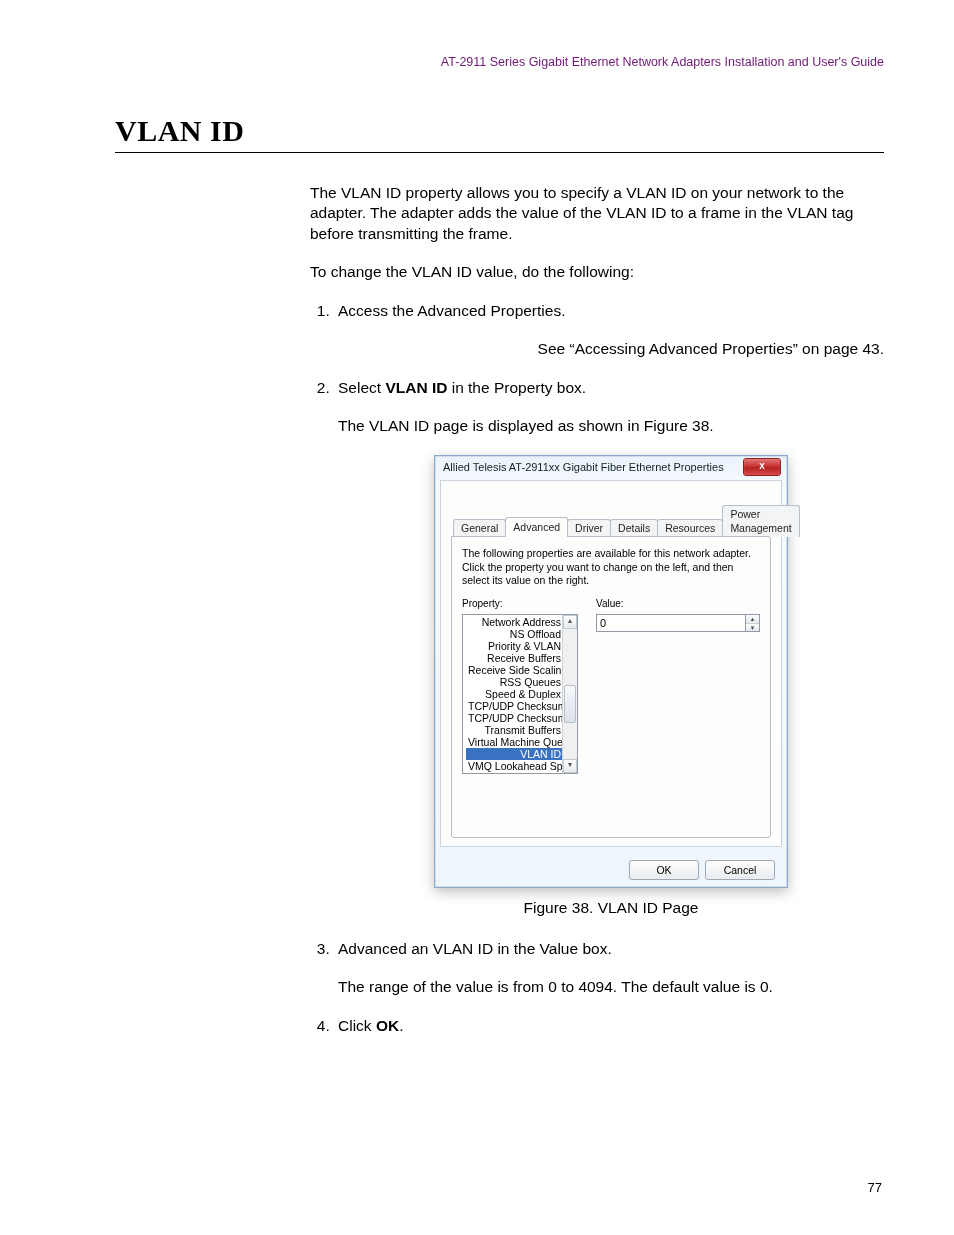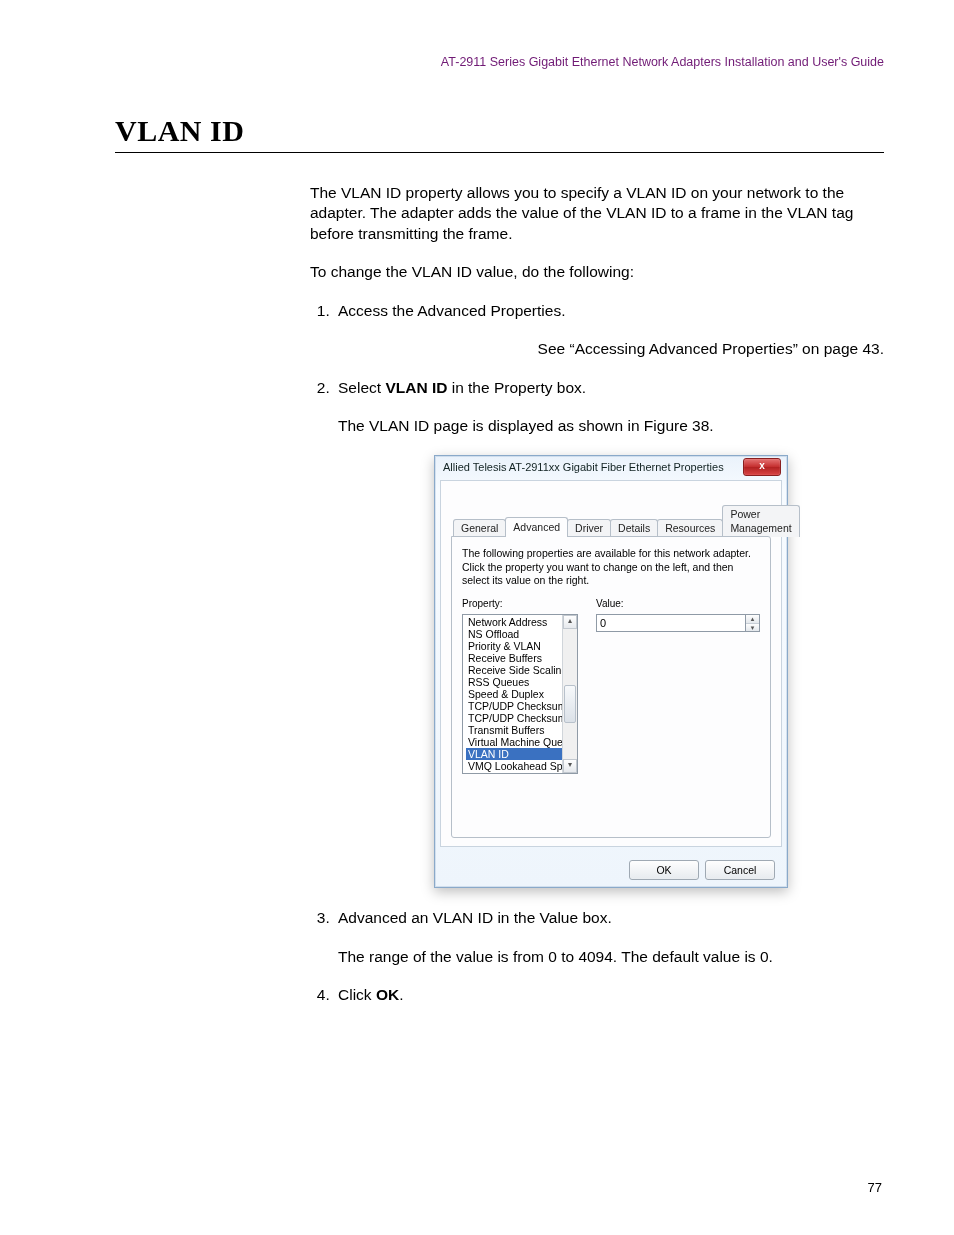--- a/index.html
+++ b/index.html
@@ -207,20 +207,21 @@
   }
   .listbox .inner ul {
     list-style: none;
     margin: 0;
     padding: 1px 0 0 3px;
   }
   .listbox .inner li {
     line-height: 12px;
     white-space: nowrap;
     padding: 0 2px;
+    text-align: right;
   }
   .listbox .inner li.selected {
     background: #3a71c1;
     color: #fff;
   }
   .valuebox {
     display: flex;
   }
   .valuebox input {
     flex: 1;
@@ -347,20 +348,21 @@
                     </div>
                   </div>
                 </div>
               </div>
             </div>
             <div class="dlg-buttons">
               <button>OK</button>
               <button>Cancel</button>
             </div>
           </div>
+          <div class="figure-caption">Figure 38. VLAN ID Page</div>
         </div>
       </li>
       <li>
         <span>Advanced an VLAN ID in the Value box.</span>
         <p class="sub" style="margin-top:18px;">The range of the value is from 0 to 4094. The default value is 0.</p>
       </li>
       <li>
         <span>Click </span><strong>OK</strong><span>.</span>
       </li>
     </ol>

